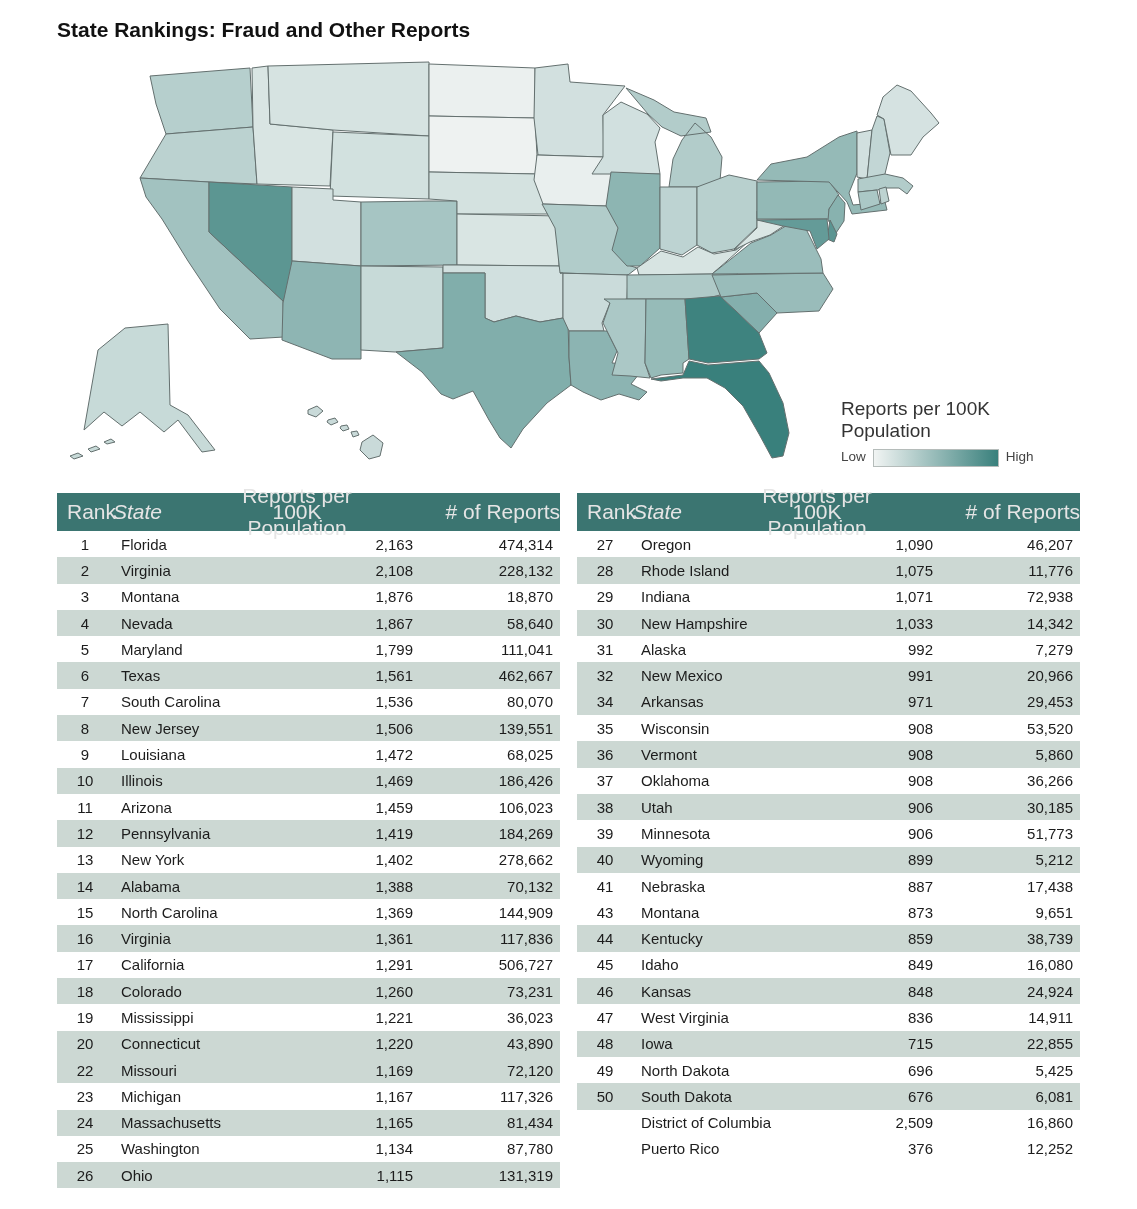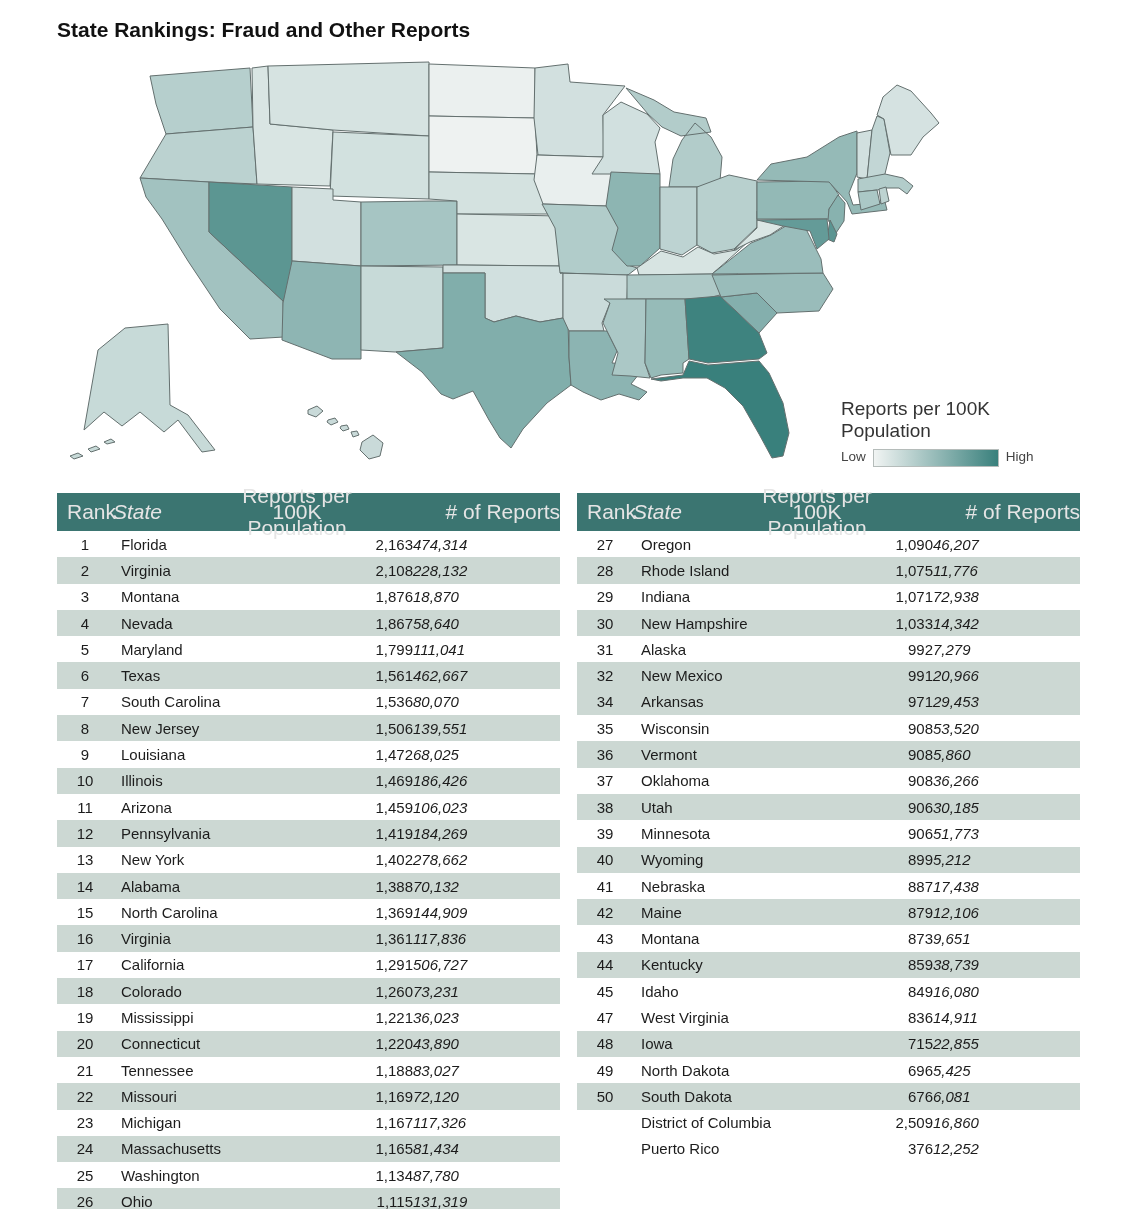--- a/index.html
+++ b/index.html
@@ -19,21 +19,21 @@
   .thead{background:#3b7571;color:#e5e5e5;height:38px;display:flex;align-items:center;font-size:21px;}
   .th-rank{width:56px;padding-left:10px;box-sizing:border-box;}
   .th-state{width:124px;font-style:italic;}
   .th-per{width:120px;text-align:center;line-height:16px;}
   .th-reports{width:140px;text-align:right;box-sizing:border-box;flex:1;}
   .trow{display:flex;align-items:center;height:26.3px;font-size:15px;}
   .trow.striped{background:#ccd8d3;}
   .td-rank{width:56px;text-align:center;}
   .td-state{width:180px;padding-left:8px;box-sizing:border-box;white-space:nowrap;}
   .td-per{width:120px;text-align:right;}
-  .td-reports{flex:1;padding-right:7px;box-sizing:border-box;font-style:italic;}
+  .td-reports{flex:1;text-align:right;padding-right:7px;box-sizing:border-box;}
 </style>
 </head>
 <body>
 
 <div class="page">
 
   <div class="title">State Rankings: Fraud and Other Reports</div>
 
   <div class="map-area">
     <svg class="map-svg" width="1000" height="430" viewBox="0 0 1000 430" id="usmap">
@@ -224,26 +224,20 @@
             <span class="td-state">Mississippi</span>
             <span class="td-per">1,221</span>
             <span class="td-reports">36,023</span>
           </div>
           <div class="trow striped">
             <span class="td-rank">20</span>
             <span class="td-state">Connecticut</span>
             <span class="td-per">1,220</span>
             <span class="td-reports">43,890</span>
           </div>
-          <div class="trow">
-            <span class="td-rank">21</span>
-            <span class="td-state">Tennessee</span>
-            <span class="td-per">1,188</span>
-            <span class="td-reports">83,027</span>
-          </div>
           <div class="trow striped">
             <span class="td-rank">22</span>
             <span class="td-state">Missouri</span>
             <span class="td-per">1,169</span>
             <span class="td-reports">72,120</span>
           </div>
           <div class="trow">
             <span class="td-rank">23</span>
             <span class="td-state">Michigan</span>
             <span class="td-per">1,167</span>
@@ -358,44 +352,44 @@
             <span class="td-state">Wyoming</span>
             <span class="td-per">899</span>
             <span class="td-reports">5,212</span>
           </div>
           <div class="trow">
             <span class="td-rank">41</span>
             <span class="td-state">Nebraska</span>
             <span class="td-per">887</span>
             <span class="td-reports">17,438</span>
           </div>
-          <div class="trow striped">
-            <span class="td-rank">42</span>
-            <span class="td-state">Maine</span>
-            <span class="td-per">879</span>
-            <span class="td-reports">12,106</span>
-          </div>
           <div class="trow">
             <span class="td-rank">43</span>
             <span class="td-state">Montana</span>
             <span class="td-per">873</span>
             <span class="td-reports">9,651</span>
           </div>
           <div class="trow striped">
             <span class="td-rank">44</span>
             <span class="td-state">Kentucky</span>
             <span class="td-per">859</span>
             <span class="td-reports">38,739</span>
           </div>
           <div class="trow">
             <span class="td-rank">45</span>
             <span class="td-state">Idaho</span>
             <span class="td-per">849</span>
             <span class="td-reports">16,080</span>
           </div>
+          <div class="trow striped">
+            <span class="td-rank">46</span>
+            <span class="td-state">Kansas</span>
+            <span class="td-per">848</span>
+            <span class="td-reports">24,924</span>
+          </div>
           <div class="trow">
             <span class="td-rank">47</span>
             <span class="td-state">West Virginia</span>
             <span class="td-per">836</span>
             <span class="td-reports">14,911</span>
           </div>
           <div class="trow striped">
             <span class="td-rank">48</span>
             <span class="td-state">Iowa</span>
             <span class="td-per">715</span>

